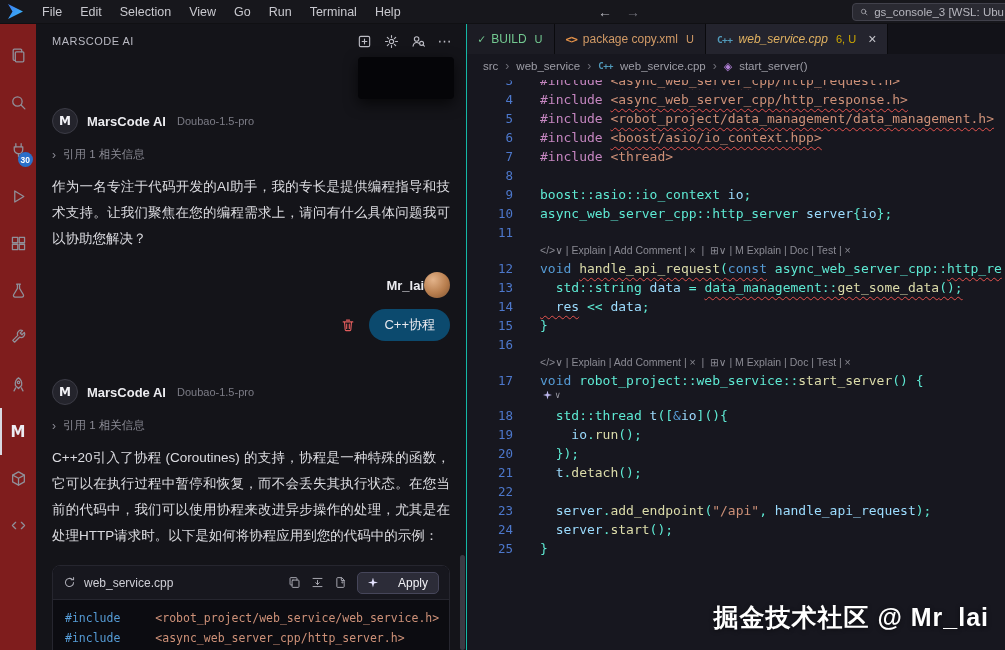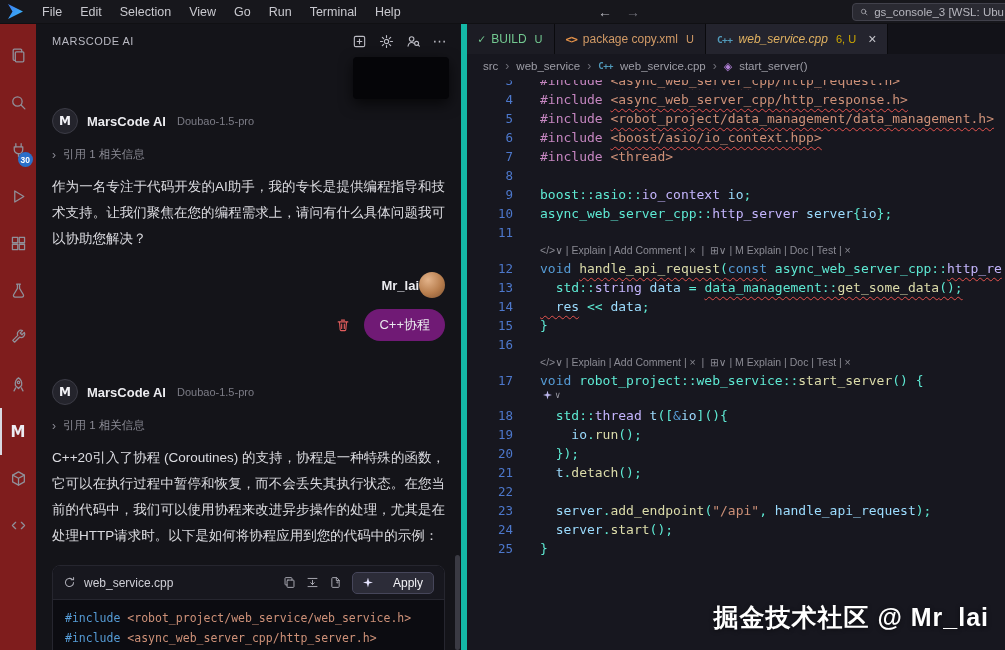--- a/index.html
+++ b/index.html
@@ -30,21 +30,21 @@
     align-items:center; justify-content:center; color:#90909a; cursor:pointer; }
   .ab-item.active { color:#ececf2; box-shadow:inset 2px 0 0 #d9d9e2; }
   .ab-glyph { font-weight:bold; font-size:15px; font-family:"DejaVu Sans", sans-serif; }
   .ab-badge { position:absolute; right:3px; bottom:6px; min-width:15px; height:15px;
     background:#2a6fc9; color:#fff; font-size:8.5px; border-radius:8px;
     display:flex; align-items:center; justify-content:center; padding:0 3px;
     font-weight:bold; }
 
   
   .sidebar { position:absolute; left:36px; top:24px; width:431px; bottom:0;
-    background:#141419; border-right:6px solid #14b8a6; overflow:hidden; }
+    background:#141419; border-right:1px solid #14b8a6; overflow:hidden; }
   .side-header { height:34px; display:flex; align-items:center;
     padding:0 14px 0 16px; color:#b9b9c2; font-size:11px; letter-spacing:.5px; }
   .side-header .spacer { flex:1; }
   .side-icons { display:flex; align-items:center; gap:12px; color:#bcbcc4; }
   .side-icons svg { display:block; }
   .ellipsis { font-size:14px; line-height:10px; }
   .popup-box { position:absolute; right:12px; top:33px; width:96px; height:42px;
     background:#050508; border-radius:4px; box-shadow:0 5px 14px rgba(0,0,0,.65);
     z-index:12; }
   .chat { padding:50px 16px 0 16px; }
@@ -60,40 +60,40 @@
   .ref-chev { font-size:12px; color:#8b8b95; }
   .para { margin-top:12px; color:#dcdce1; font-size:13.5px; line-height:26px;
     text-align:justify; }
   .user-row { margin-top:20px; display:flex; justify-content:flex-end;
     align-items:center; }
   .user-name { font-size:13px; font-weight:bold; color:#ececf0; }
   .avatar-user { width:26px; height:26px; border-radius:50%;
     background:radial-gradient(circle at 35% 30%,#e3b38a,#b87e4e 55%,#7e5231); }
   .bubble-row { margin-top:11px; display:flex; justify-content:flex-end;
     align-items:center; gap:14px; }
-  .bubble { background:#701a75; border-radius:16px; padding:7px 15px;
+  .bubble { background:#0c4a6e; border-radius:16px; padding:7px 15px;
     color:#e9e9ee; font-size:13px; }
   .msg2 { margin-top:38px; }
 
   .code-card { margin-top:16px; background:#0c0c11; border:1px solid #26262f;
     border-radius:8px; overflow:hidden; }
   .card-head { height:34px; background:#17171e; border-bottom:1px solid #26262f;
     display:flex; align-items:center; gap:8px; padding:0 10px; }
   .card-file { color:#cfcfd6; font-size:12px; }
   .card-head .spacer { flex:1; }
   .card-actions { display:flex; align-items:center; gap:10px; color:#a9a9b2; }
   .apply-btn { display:flex; align-items:center; gap:20px; background:#2c2c38;
     border:1px solid #46465a; border-radius:5px; padding:3px 10px; color:#f2f2f6;
     font-size:12px; }
   .star { width:10px; height:10px; background:#e6e4ff;
     clip-path:polygon(50% 0,61% 39%,100% 50%,61% 61%,50% 100%,39% 61%,0 50%,39% 39%); }
   .star.small { width:9px; height:9px; background:#b9b4e8; }
   .card-code { padding:9px 12px 10px 12px; font-family:"DejaVu Sans Mono", monospace;
     font-size:11.5px; line-height:19.5px; white-space:pre; }
-  .ck-kw { color:#569cd6; } .ck-str { color:#ce9178; }
+  .ck-kw { color:#569cd6; } .ck-str { color:#ce9178;margin-left:28px; }
   .side-scrollthumb { position:absolute; right:1px; bottom:0; width:5px;
     height:95px; background:#3a3a43; border-radius:3px; z-index:13; }
 
   
   .editor { position:absolute; left:467px; top:24px; right:0; bottom:0;
     background:#17171f; overflow:hidden; }
   .tabbar { height:30px; background:#121218; display:flex; align-items:stretch; }
   .tab { display:flex; align-items:center; gap:6px; padding:0 11px;
     font-size:12px; background:#1c1c24; border-right:1px solid #0a0a0d;
     cursor:pointer; white-space:nowrap; }
@@ -122,21 +122,21 @@
   .gut { width:46px; flex:none; text-align:right; color:#4d78cc; font-size:12.5px; }
   .ctext { margin-left:27px; }
   .clip { height:10px; overflow:hidden; }
   .clip .gut, .clip .ctext { transform:translateY(-9px); }
   .lens { height:17px; line-height:17px; margin-left:73px; font-size:10.5px;
     color:#8a8a93; font-family:"Liberation Sans", sans-serif; white-space:pre; }
   .widgetrow { height:16px; position:relative; }
   .inline-widget { position:absolute; left:76px; top:0; display:flex;
     align-items:center; gap:3px; color:#9a9aa4; font-size:9px; }
   .tk-inc { color:#c586c0; } .tk-str { color:#ce9178; } .tk-kw { color:#569cd6; }
-  .tk-fn { color:#dcdcaa; } .tk-type { color:#c4b5fd; } .tk-var { color:#9cdcfe; }
+  .tk-fn { color:#dcdcaa; } .tk-type { color:#5eead4; } .tk-var { color:#9cdcfe; }
   .tk-pln { color:#5eead4; }
   .sq { text-decoration-line:underline; text-decoration-style:wavy;
     text-decoration-color:#e4544f; text-decoration-thickness:1px;
     text-underline-offset:3.5px; }
 
   .watermark { position:absolute; right:16px; bottom:16px; color:#ffffff;
     font-size:25px; font-weight:bold; letter-spacing:1px;
     text-shadow:0 1px 4px rgba(0,0,0,.5); }
 </style>
 </head>

